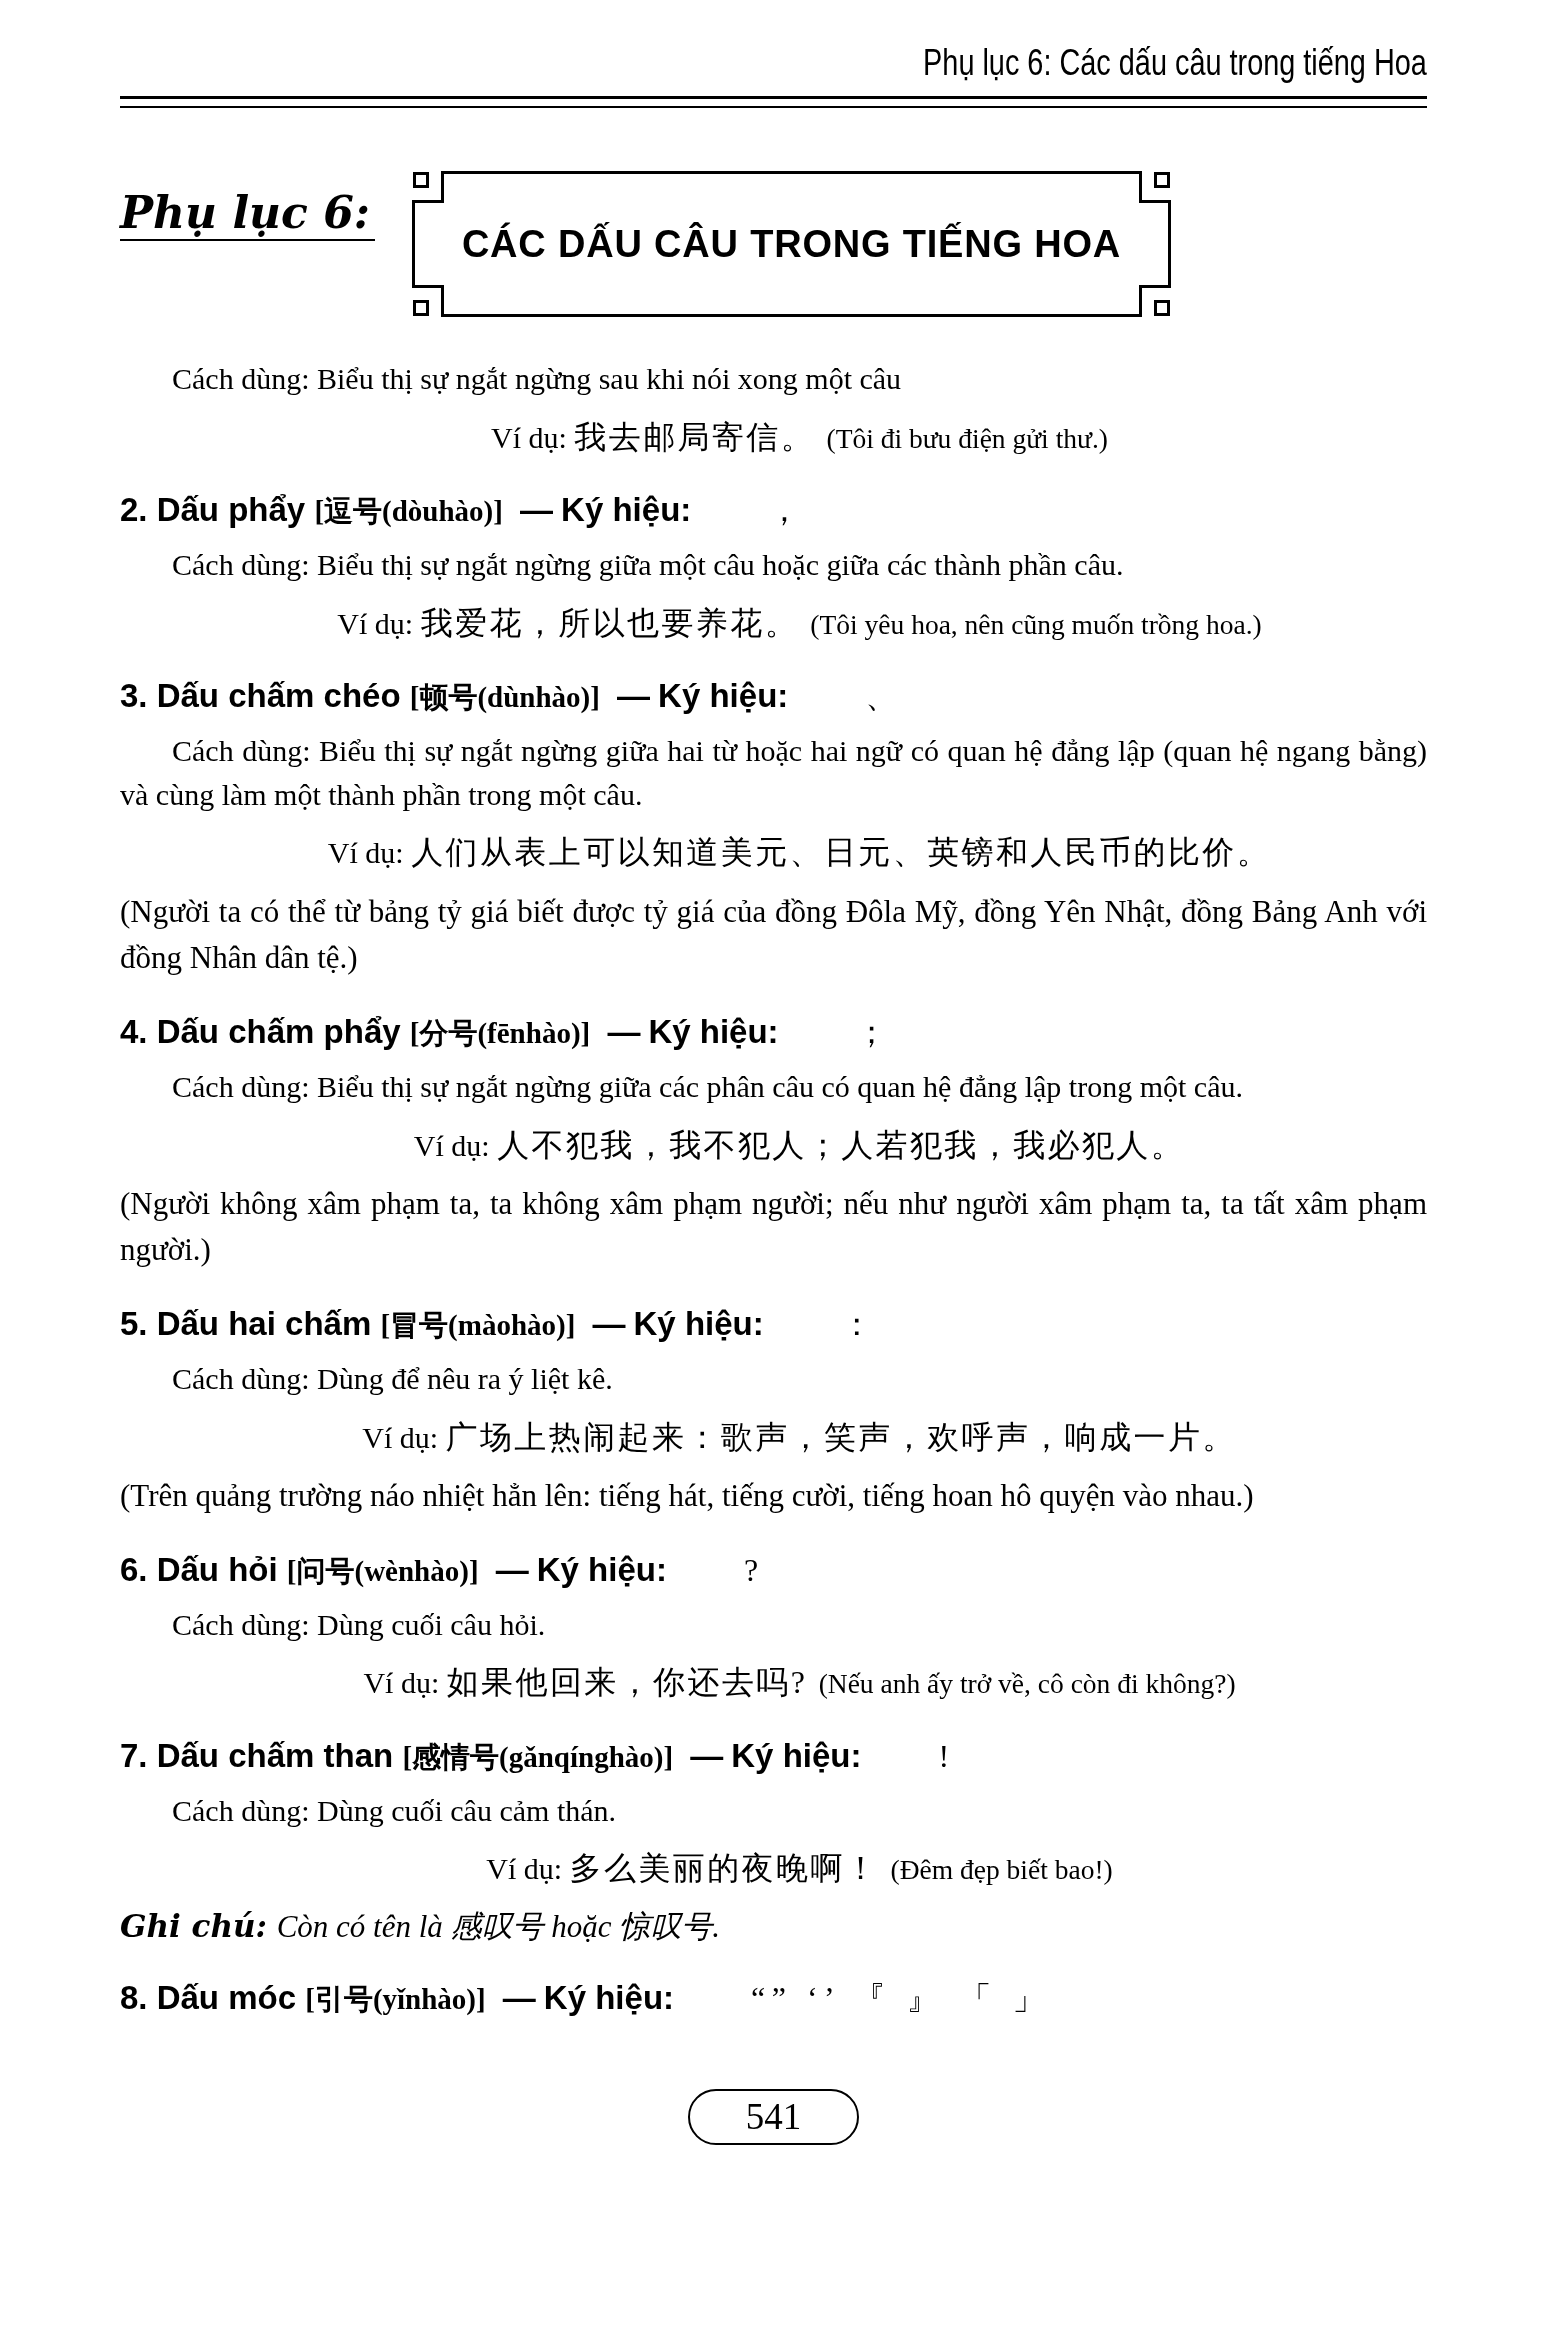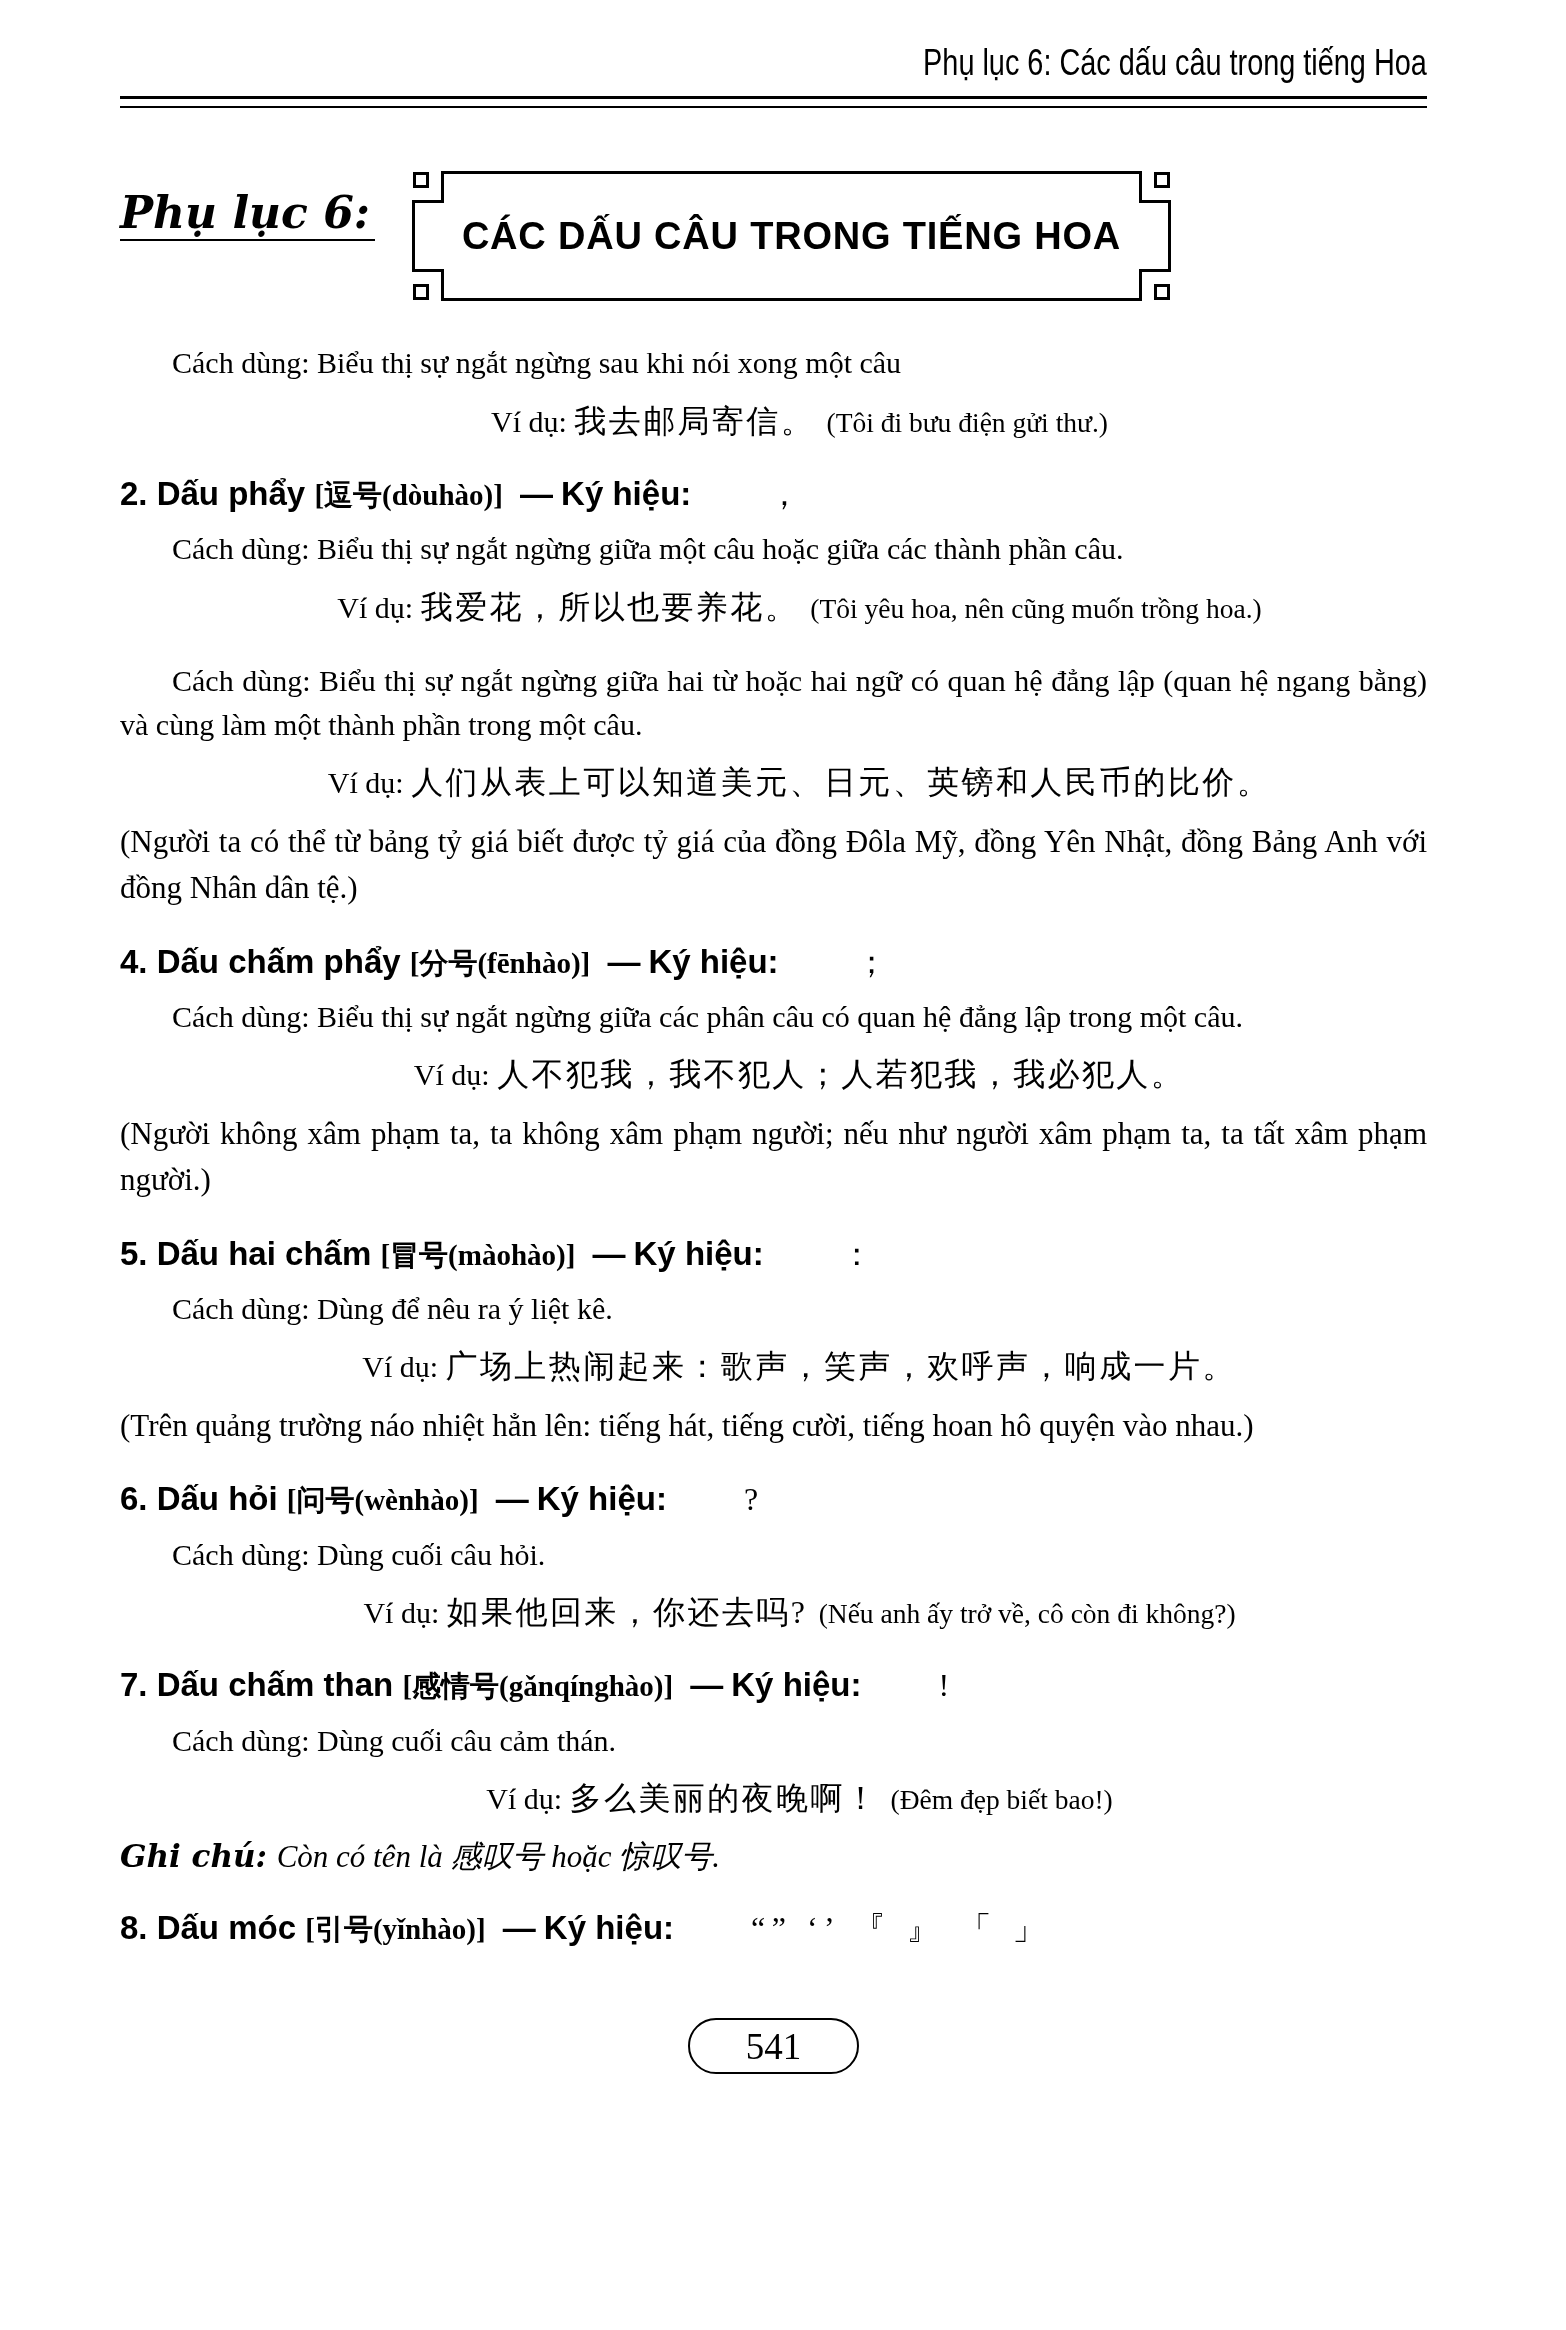--- a/index.html
+++ b/index.html
@@ -29,21 +29,21 @@
   .appendix-row{display:flex;align-items:flex-start;margin-top:63px;}
   .appendix-label{
     font-family:"DejaVu Serif", serif;
     font-style:italic;font-weight:bold;
     font-size:44px;line-height:1.1;
     border-bottom:2.4px solid #000;padding:0 4.9px 1.6px 0;
     margin-top:18px;white-space:nowrap;
   }
   .title-box{
     position:relative;margin-left:37px;
-    width:759px;height:130px;box-sizing:border-box;
+    width:759px;height:146px;box-sizing:border-box;
     border:3.2px solid #000;
     display:flex;align-items:center;justify-content:center;
   }
   .title-box .box-title{
     position:relative;z-index:2;
     font-family:"Liberation Sans", sans-serif;
     font-weight:bold;font-size:38px;letter-spacing:0.8px;
     white-space:nowrap;
   }
   .corner{position:absolute;width:32px;height:32px;background:#fff;z-index:1;}
@@ -128,20 +128,21 @@
       <p class="body ex"><span>Ví dụ:</span> <span class="cn">我去邮局寄信。</span><span class="vi">(Tôi đi bưu điện gửi thư.)</span></p>
     </section>
 
     <section class="sec">
       <h2 class="sec-h"><span>2. Dấu phẩy</span> <span class="br">[逗号(dòuhào)]</span> <span class="dash">—</span><span>Ký hiệu:</span><span class="sym">，</span></h2>
       <p class="body"><span>Cách dùng:</span> <span>Biểu thị sự ngắt ngừng giữa một câu hoặc giữa các thành phần câu.</span></p>
       <p class="body ex"><span>Ví dụ:</span> <span class="cn">我爱花，所以也要养花。</span><span class="vi">(Tôi yêu hoa, nên cũng muốn trồng hoa.)</span></p>
     </section>
 
     <section class="sec">
+      <h2 class="sec-h"><span>3. Dấu chấm chéo</span> <span class="br">[顿号(dùnhào)]</span> <span class="dash">—</span><span>Ký hiệu:</span><span class="sym">、</span></h2>
       <p class="body"><span>Cách dùng:</span> <span>Biểu thị sự ngắt ngừng giữa hai từ hoặc hai ngữ có quan hệ đẳng lập (quan hệ ngang bằng) và cùng làm một thành phần trong một câu.</span></p>
       <p class="body ex"><span>Ví dụ:</span> <span class="cn">人们从表上可以知道美元、日元、英镑和人民币的比价。</span></p>
       <p class="trans">(Người ta có thể từ bảng tỷ giá biết được tỷ giá của đồng Đôla Mỹ, đồng Yên Nhật, đồng Bảng Anh với đồng Nhân dân tệ.)</p>
     </section>
 
     <section class="sec">
       <h2 class="sec-h"><span>4. Dấu chấm phẩy</span> <span class="br">[分号(fēnhào)]</span> <span class="dash">—</span><span>Ký hiệu:</span><span class="sym">；</span></h2>
       <p class="body"><span>Cách dùng:</span> <span>Biểu thị sự ngắt ngừng giữa các phân câu có quan hệ đẳng lập trong một câu.</span></p>
       <p class="body ex"><span>Ví dụ:</span> <span class="cn">人不犯我，我不犯人；人若犯我，我必犯人。</span></p>
       <p class="trans">(Người không xâm phạm ta, ta không xâm phạm người; nếu như người xâm phạm ta, ta tất xâm phạm người.)</p>

